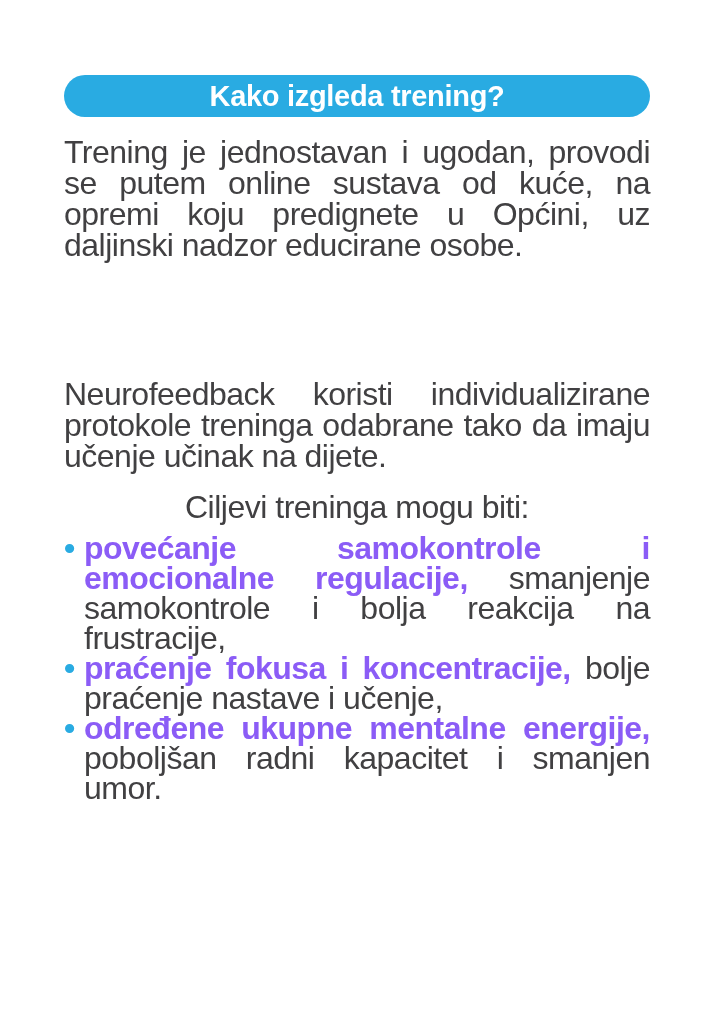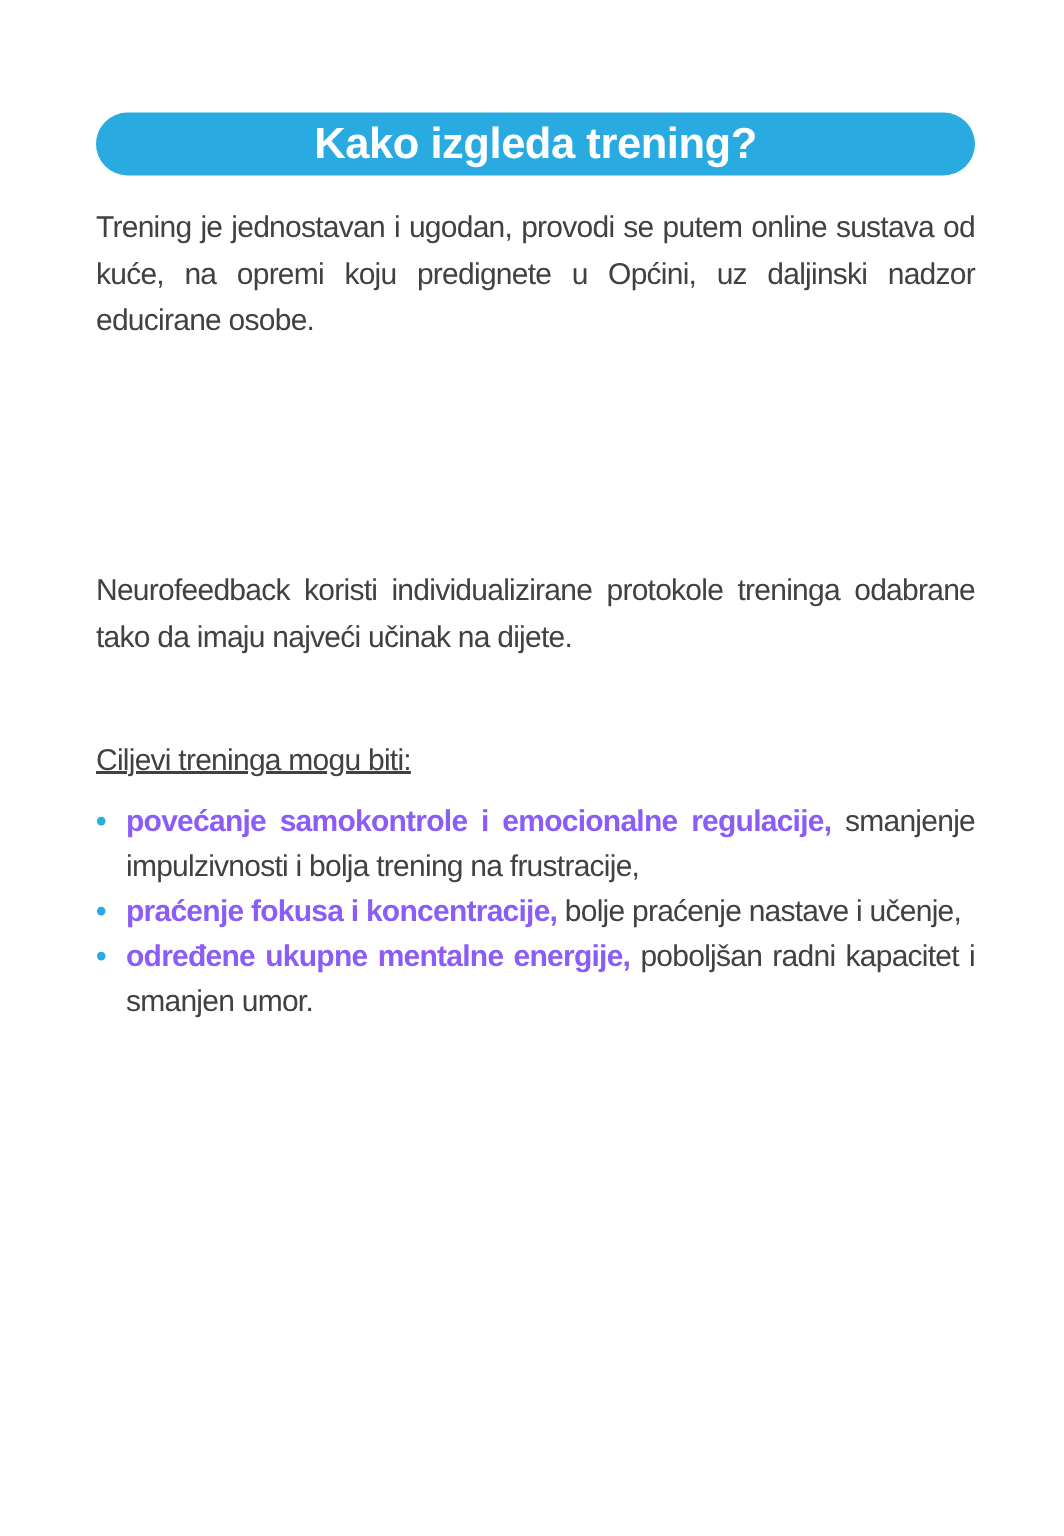--- a/index.html
+++ b/index.html
@@ -31,29 +31,28 @@
     color: #ffffff;
     font-size: 29px;
     font-weight: 700;
     letter-spacing: -0.3px;
     white-space: nowrap;
   }
   .body-block {
     position: absolute;
     left: 64px;
     width: 586px;
-    font-size: 20px;
+    font-size: 32px;
     line-height: 31px;
     letter-spacing: -0.5px;
     text-align: justify;
     color: #414042;
   }
   .list-heading {
-    text-align: left;
-    text-decoration: underline;
+    text-align: center;
   }
   .goal-list {
     line-height: 30px;
   }
   .goal {
     position: relative;
     padding-left: 20px;
     text-align: justify;
   }
   .goal .bullet {
@@ -82,26 +81,26 @@
 
 <div class="page">
 
   <div class="banner" style="top:75px;">
     <span class="banner-title">Kako izgleda trening?</span>
   </div>
 
   <div class="body-block" style="top:137px;">Trening je jednostavan i ugodan, provodi se putem online sustava od kuće, na opremi koju predignete u Općini, uz daljinski nadzor educirane osobe.</div>
 
 
-  <div class="body-block" style="top:379px;">Neurofeedback koristi individualizirane protokole treninga odabrane tako da imaju najveći učinak na dijete.</div>
+  <div class="body-block" style="top:379px;">Neurofeedback koristi individualizirane protokole treninga odabrane tako da imaju učenje učinak na dijete.</div>
 
   <div class="body-block list-heading" style="top:492px;">Ciljevi treninga mogu biti:</div>
 
   <div class="body-block goal-list" style="top:533px;">
-    <div class="goal"><span class="bullet">•</span><span class="lead">povećanje samokontrole i emocionalne regulacije,</span><span> smanjenje impulzivnosti i bolja trening na frustracije,</span></div>
+    <div class="goal"><span class="bullet">•</span><span class="lead">povećanje samokontrole i emocionalne regulacije,</span><span> smanjenje samokontrole i bolja reakcija na frustracije,</span></div>
     <div class="goal"><span class="bullet">•</span><span class="lead">praćenje fokusa i koncentracije,</span><span> bolje praćenje nastave i učenje,</span></div>
     <div class="goal"><span class="bullet">•</span><span class="lead">određene ukupne mentalne energije,</span><span> poboljšan radni kapacitet i smanjen umor.</span></div>
   </div>
 
 
   <div class="partial-banner"></div>
 
 </div>
 
 </body></html>

